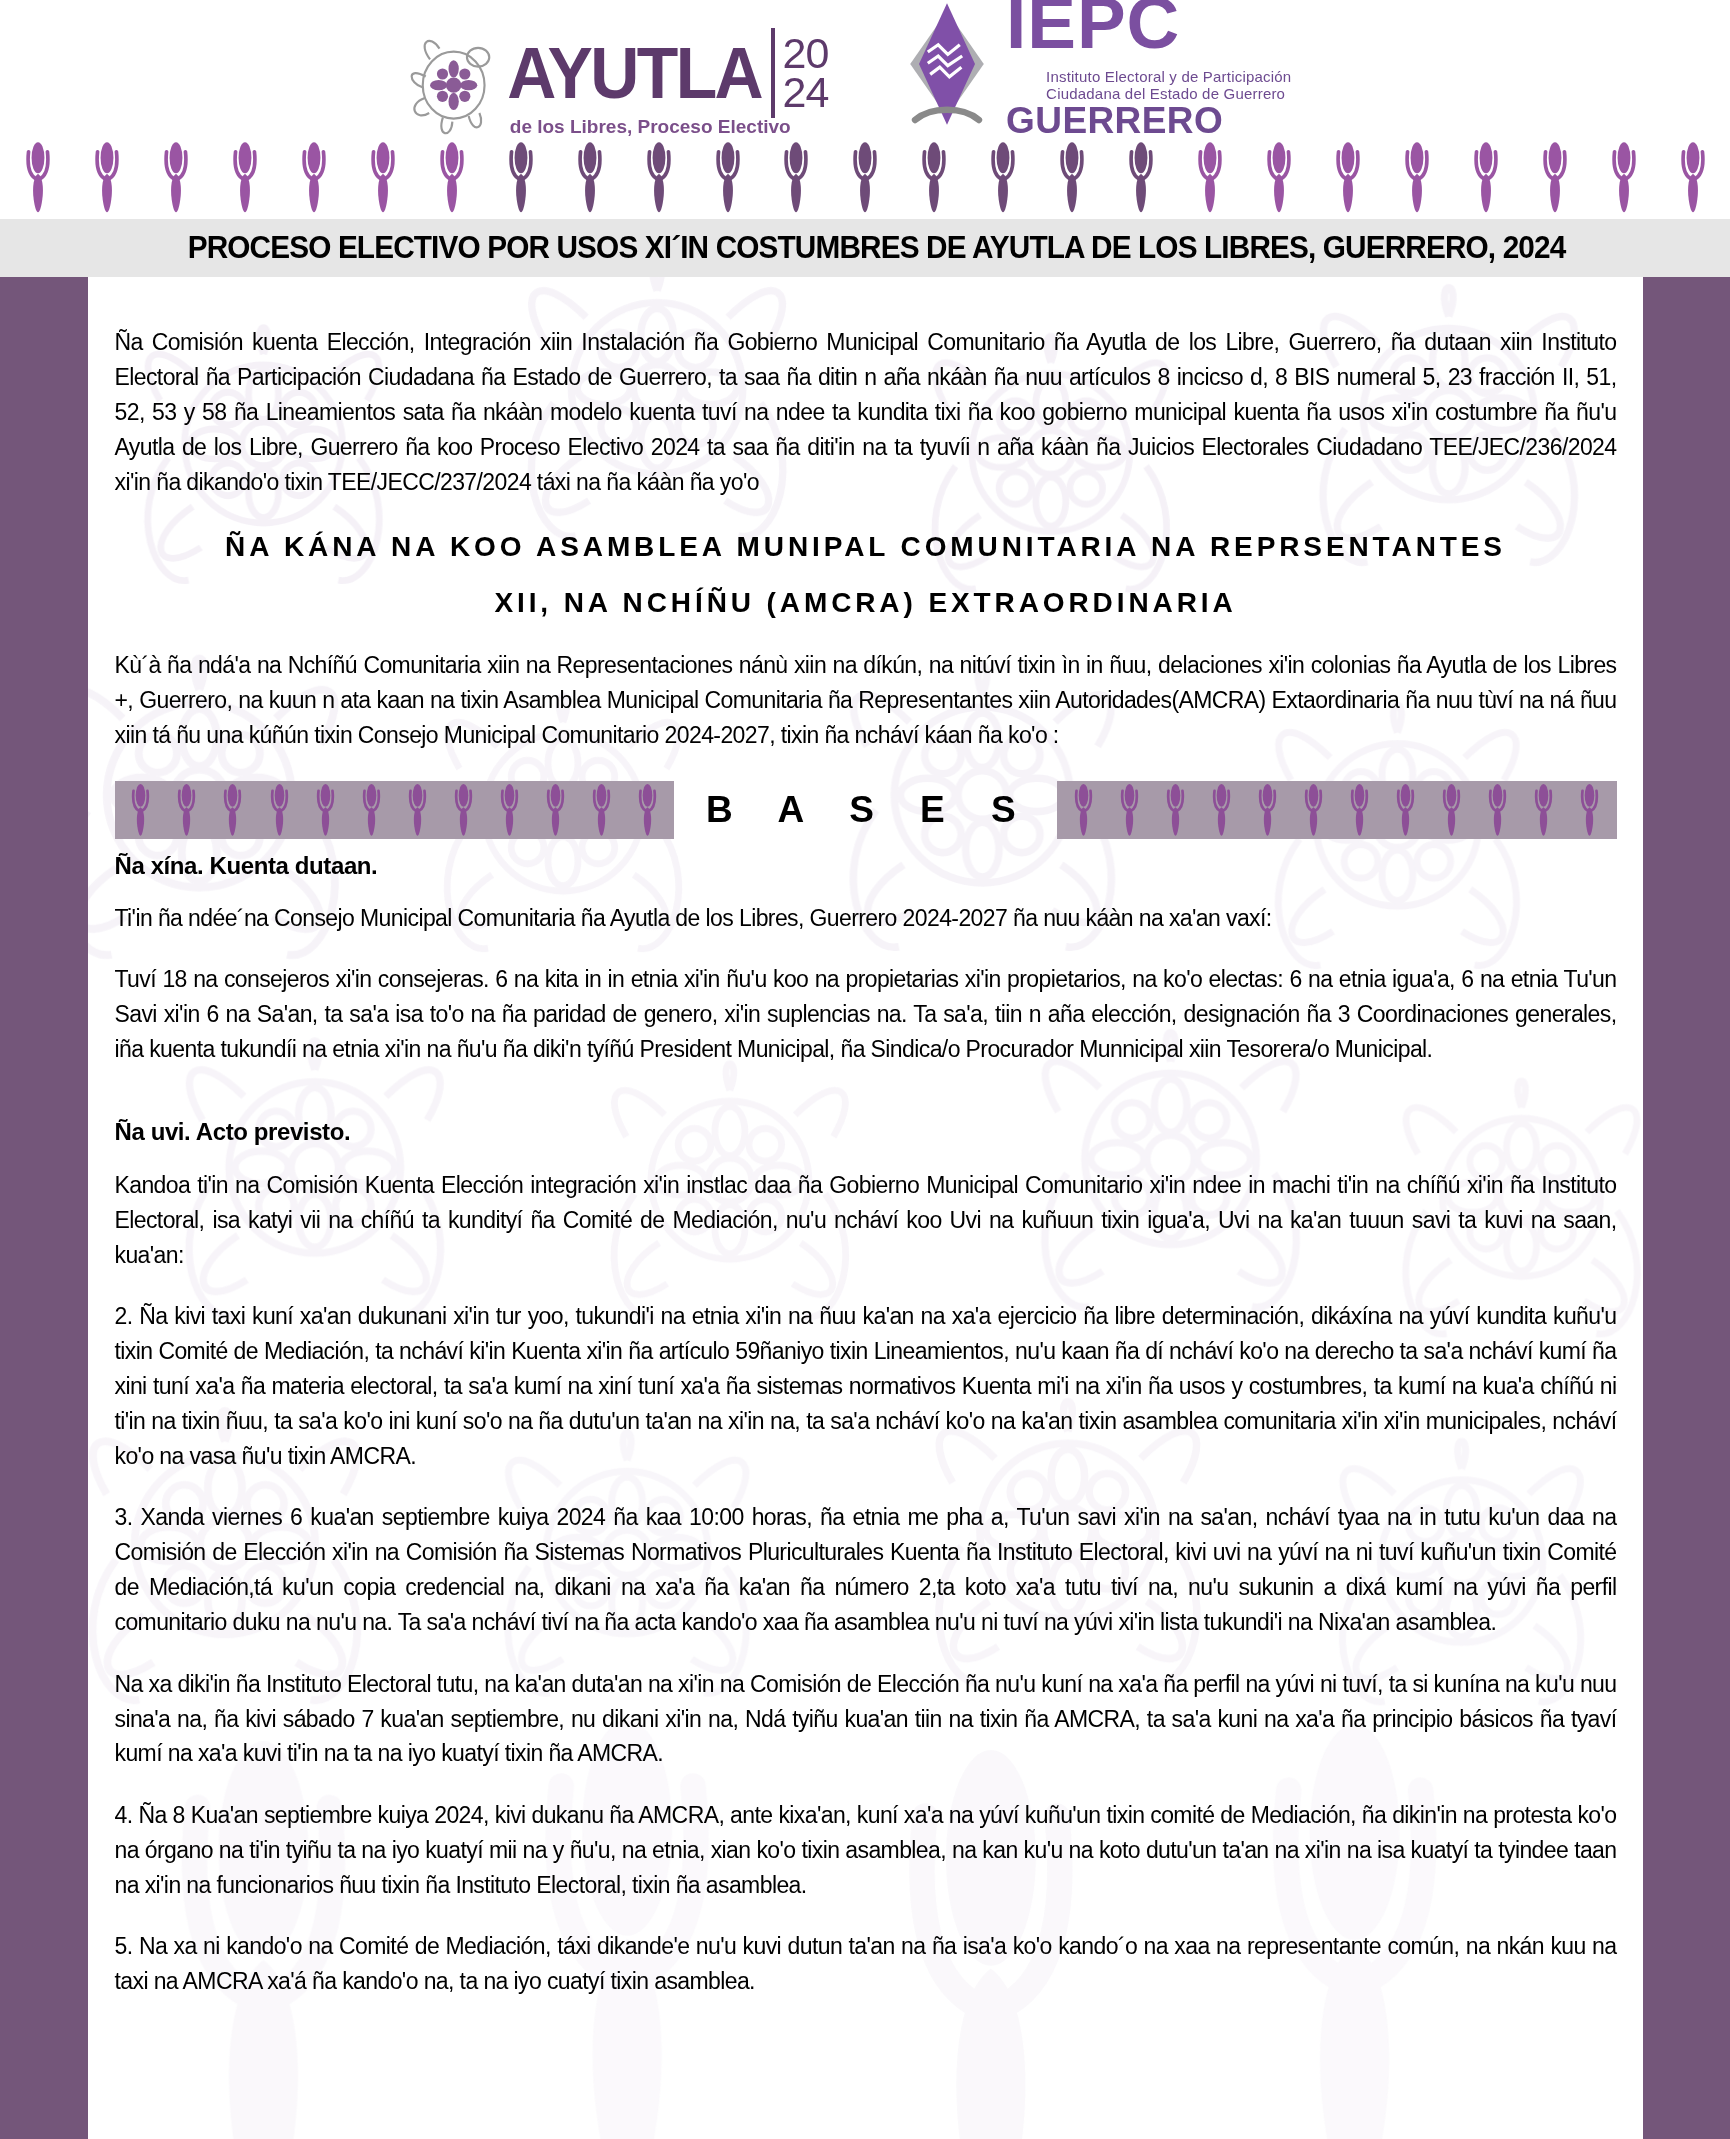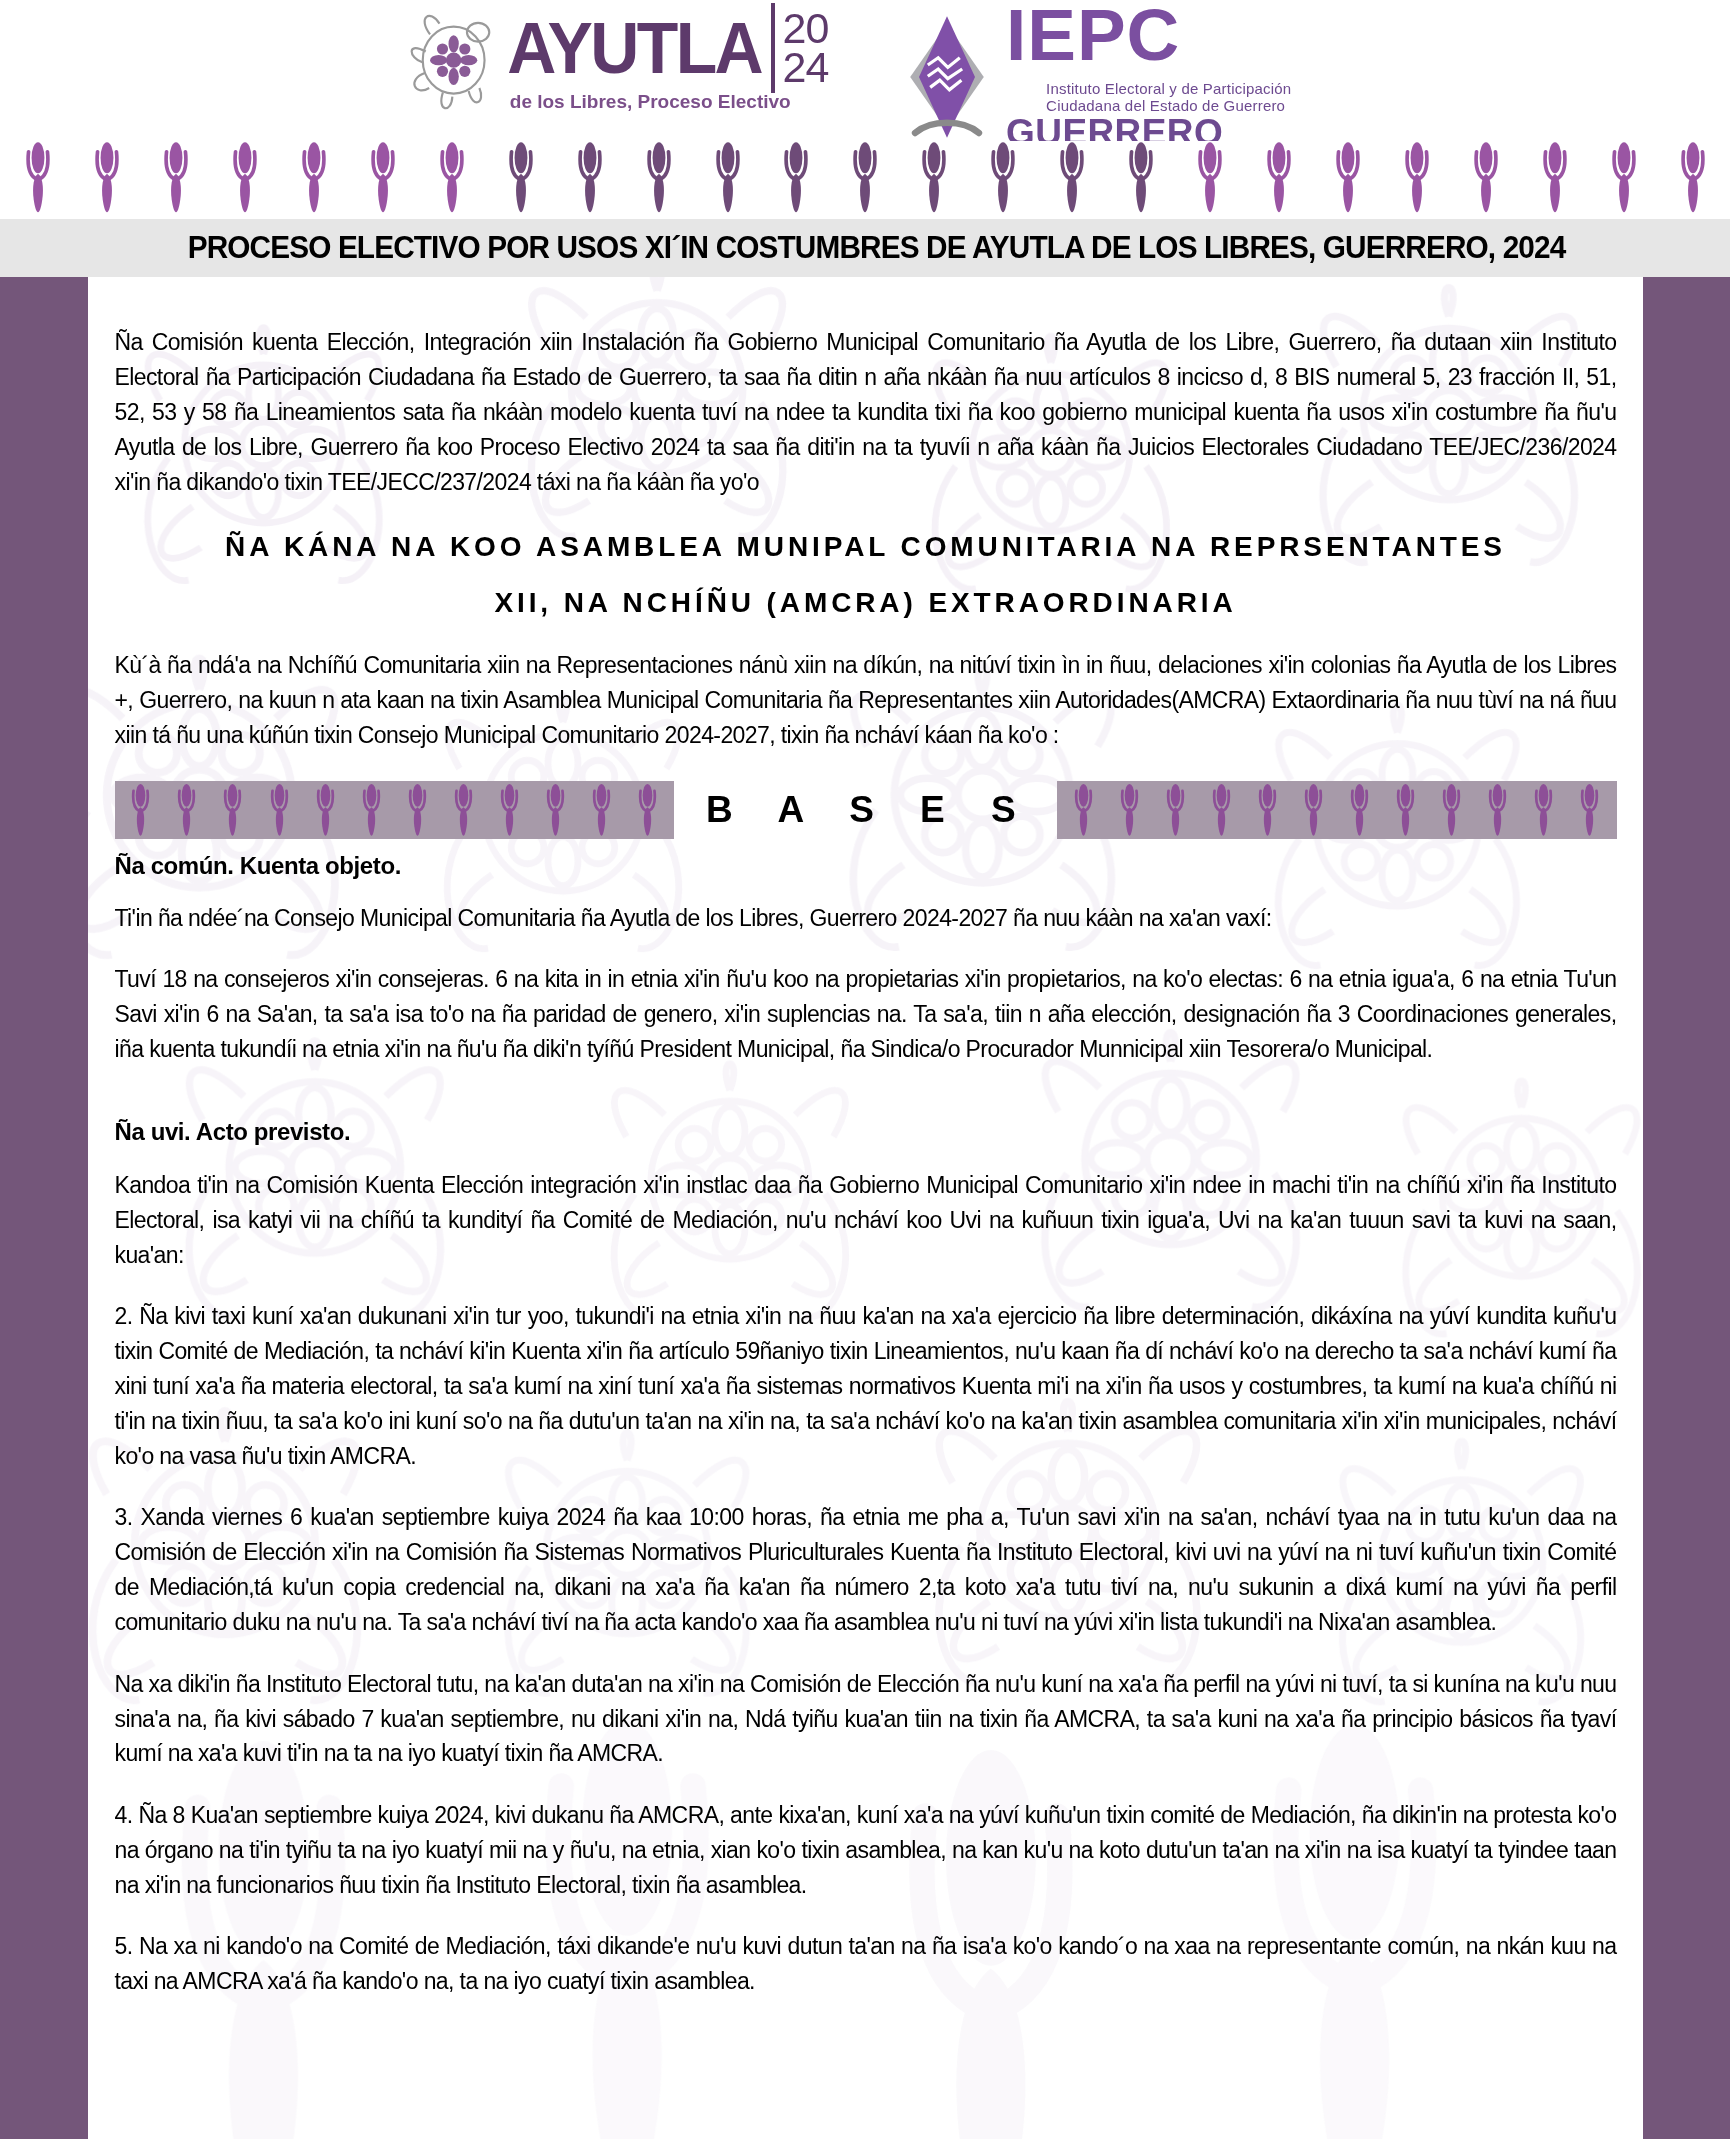--- a/index.html
+++ b/index.html
@@ -23,21 +23,21 @@
     background:#ffffff;
     overflow:hidden;
     font-family:"Liberation Sans", sans-serif;
     color:var(--text);
   }
   .defs{position:absolute;width:0;height:0;overflow:hidden;}
 
   
   .header{
     height:141px;
-    display:flex;align-items:flex-start;justify-content:center;
+    display:flex;align-items:flex-end;justify-content:center;
     gap:73px;background:#fff;position:relative;z-index:3;
   }
   .ayutla-logo{display:flex;align-items:center;gap:4.3px;}
   .turtle-svg{width:103px;height:116px;}
   .ayutla-text{display:flex;flex-direction:column;}
   .ayutla-row{display:flex;align-items:center;}
   .ayutla-word{
     font-size:68px;font-weight:bold;color:var(--logo-purple);
     letter-spacing:-2.6px;line-height:1;transform:scaleY(1.05);
   }
@@ -410,21 +410,21 @@
             </svg>
             <svg class="band-fig" viewBox="0 0 120 340">
               <use href="#fig-person"></use>
             </svg>
             <svg class="band-fig" viewBox="0 0 120 340">
               <use href="#fig-person"></use>
             </svg>
           </div>
       </div>
 
-      <h3>Ña común. Kuenta objeto.</h3>
+      <h3>Ña xína. Kuenta dutaan.</h3>
 
       <p class="first-after-h">Ti'in ña ndée´na Consejo Municipal Comunitaria ña Ayutla de los Libres, Guerrero 2024-2027 ña nuu káàn na xa'an vaxí:</p>
 
       <p>Tuví 18 na consejeros xi'in consejeras. 6 na kita in in etnia xi'in ñu'u koo na propietarias xi'in propietarios, na ko'o electas: 6 na etnia igua'a, 6 na etnia Tu'un Savi xi'in 6 na Sa'an, ta sa'a isa to'o na ña paridad de genero, xi'in suplencias na. Ta sa'a, tiin n aña elección, designación ña 3 Coordinaciones generales, iña kuenta tukundíi na etnia xi'in na ñu'u ña diki'n tyíñú President Municipal, ña Sindica/o Procurador Munnicipal xiin Tesorera/o Municipal.</p>
 
       <h3 class="spaced">Ña uvi. Acto previsto.</h3>
 
       <p class="first-after-h">Kandoa ti'in na Comisión Kuenta Elección integración xi'in instlac daa ña Gobierno Municipal Comunitario xi'in ndee in machi ti'in na chíñú xi'in ña Instituto Electoral, isa katyi vii na chíñú ta kundityí ña Comité de Mediación, nu'u ncháví koo Uvi na kuñuun tixin igua'a, Uvi na ka'an tuuun savi ta kuvi na saan, kua'an:</p>
 
       <p>2. Ña kivi taxi kuní xa'an dukunani xi'in tur yoo, tukundi'i na etnia xi'in na ñuu ka'an na xa'a ejercicio ña libre determinación, dikáxína na yúví kundita kuñu'u tixin Comité de Mediación, ta ncháví ki'in Kuenta xi'in ña artículo 59ñaniyo tixin Lineamientos, nu'u kaan ña dí ncháví ko'o na derecho ta sa'a ncháví kumí ña xini tuní xa'a ña materia electoral, ta sa'a kumí na xiní tuní xa'a ña sistemas normativos Kuenta mi'i na xi'in ña usos y costumbres, ta kumí na kua'a chíñú ni ti'in na tixin ñuu, ta sa'a ko'o ini kuní so'o na ña dutu'un ta'an na xi'in na, ta sa'a ncháví ko'o na ka'an tixin asamblea comunitaria xi'in xi'in municipales, ncháví ko'o na vasa ñu'u tixin AMCRA.</p>

